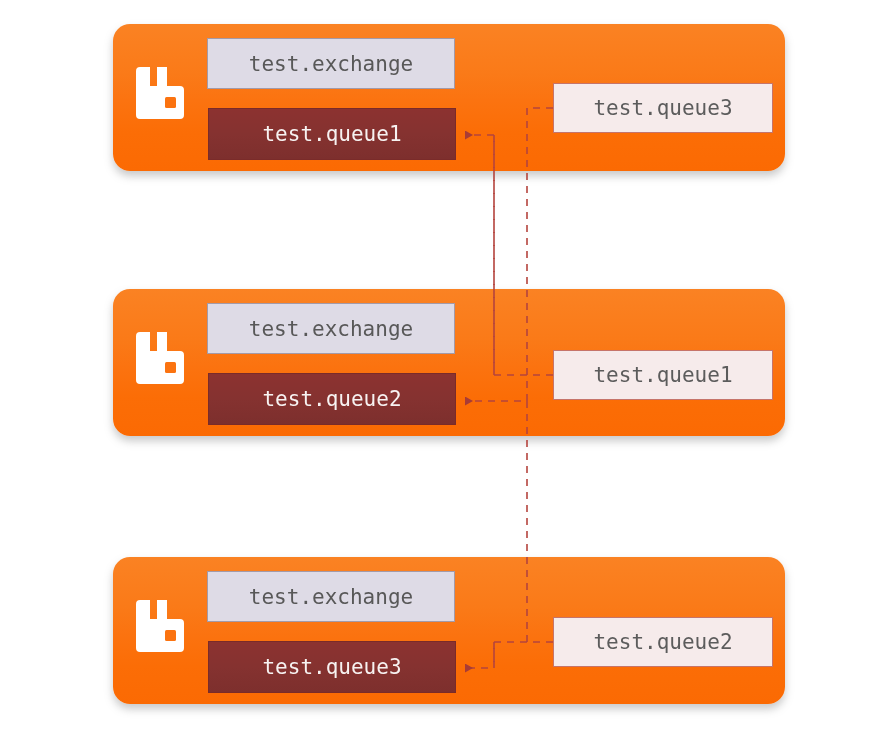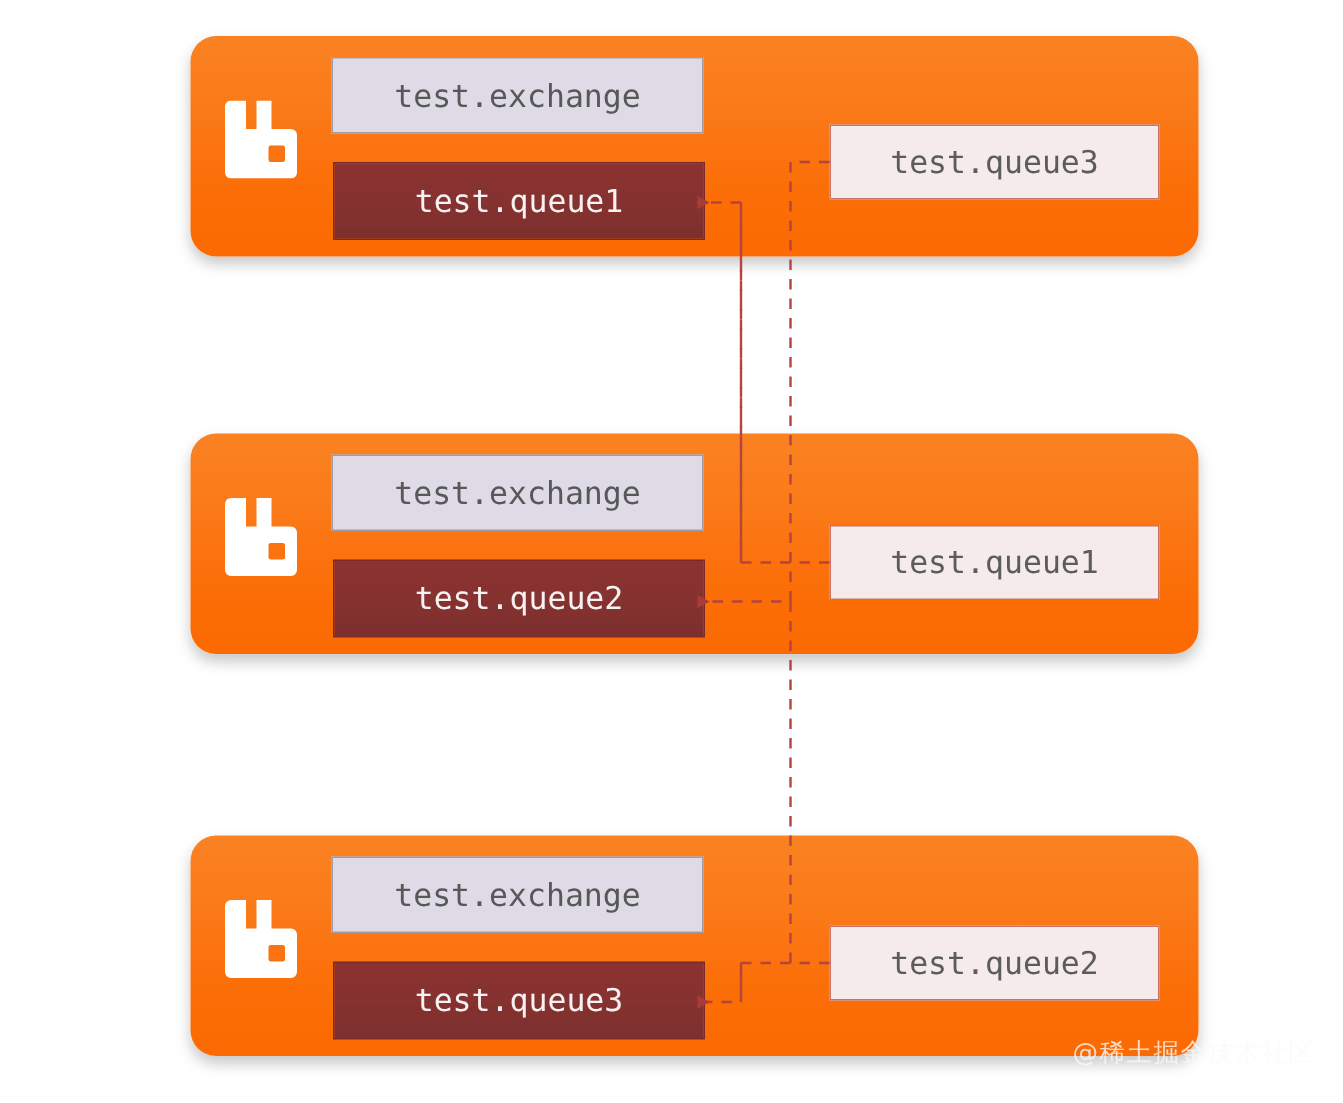--- a/index.html
+++ b/index.html
@@ -18,21 +18,21 @@
   #canvas {
     position: absolute;
     left: 0; top: 0;
     width: 895px;
     height: 735px;
   }
 
   
   .broker {
     position: absolute;
-    left: 127px;
+    left: 113px;
     width: 672px;
     height: 147px;
     border-radius: 17px;
     background: linear-gradient(180deg,
         #fa8223 0%,
         #fa7a18 34%,
         #fb7310 52%,
         #fb6d06 74%,
         #fb6a03 100%);
     box-shadow: 0 5px 9px rgba(120,120,120,0.40);
@@ -184,14 +184,13 @@
       <path d="M553,108 L527,108 L527,401 L465,401" marker-end="url(#arrowLeft)"></path>
 
       <path d="M553,375 L494,375 L494,135 L465,135" marker-end="url(#arrowLeft)"></path>
 
       <path d="M494,135 L494,375"></path>
       <path d="M527,401 L527,642"></path>
       <path d="M494,642 L494,668"></path>
     </g>
   </svg>
 
-  <div class="watermark">@稀土掘金技术社区</div>
 </div>
 
 </body></html>

